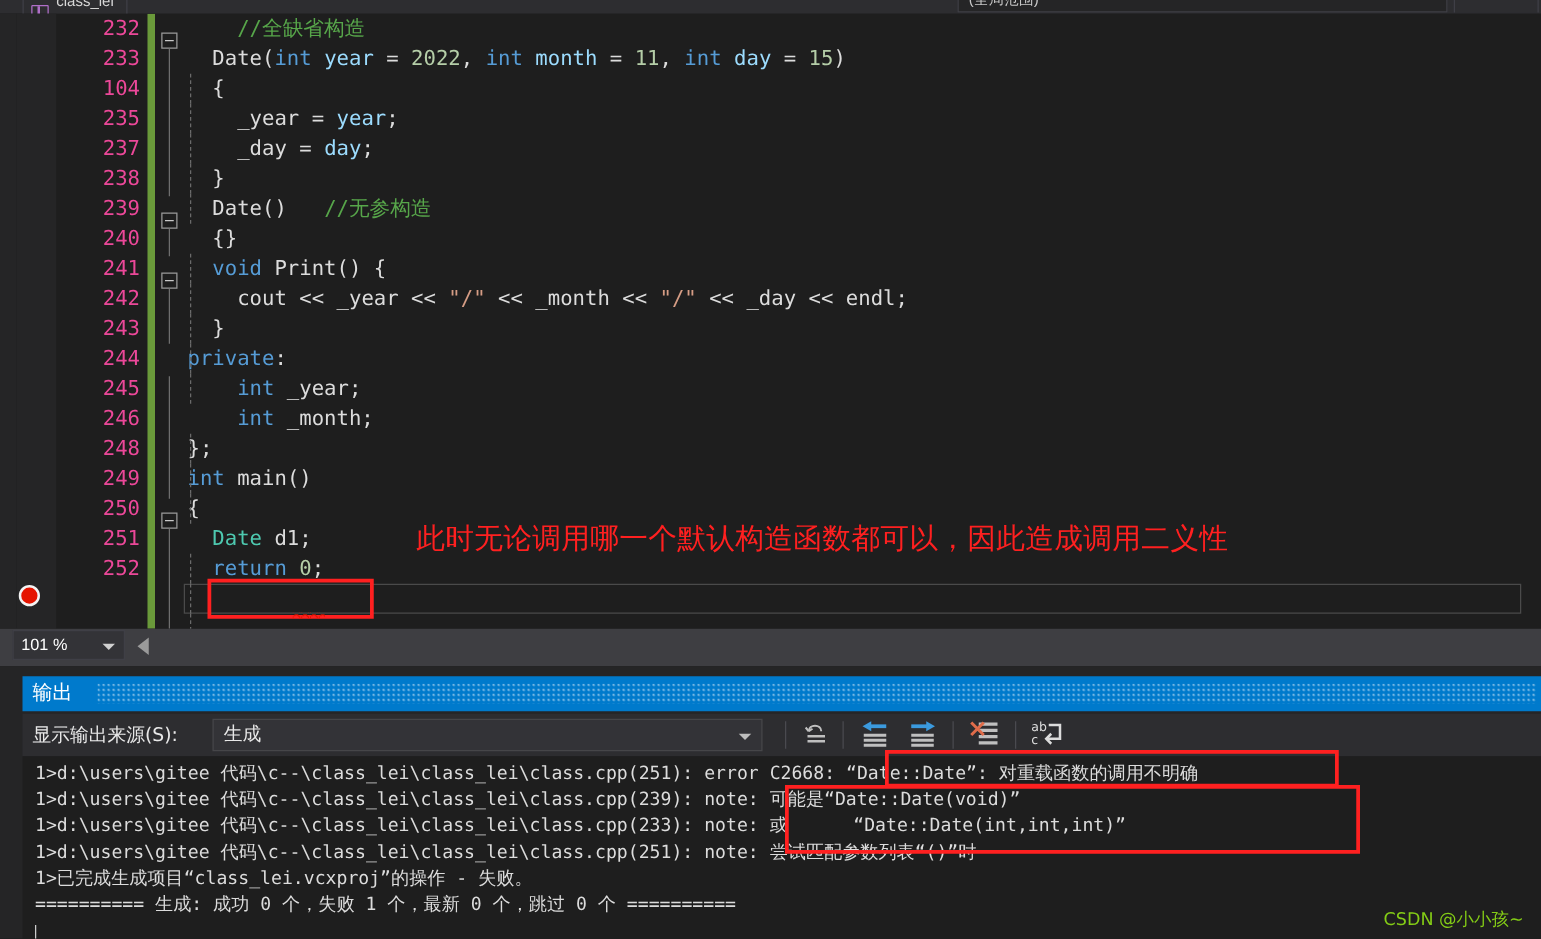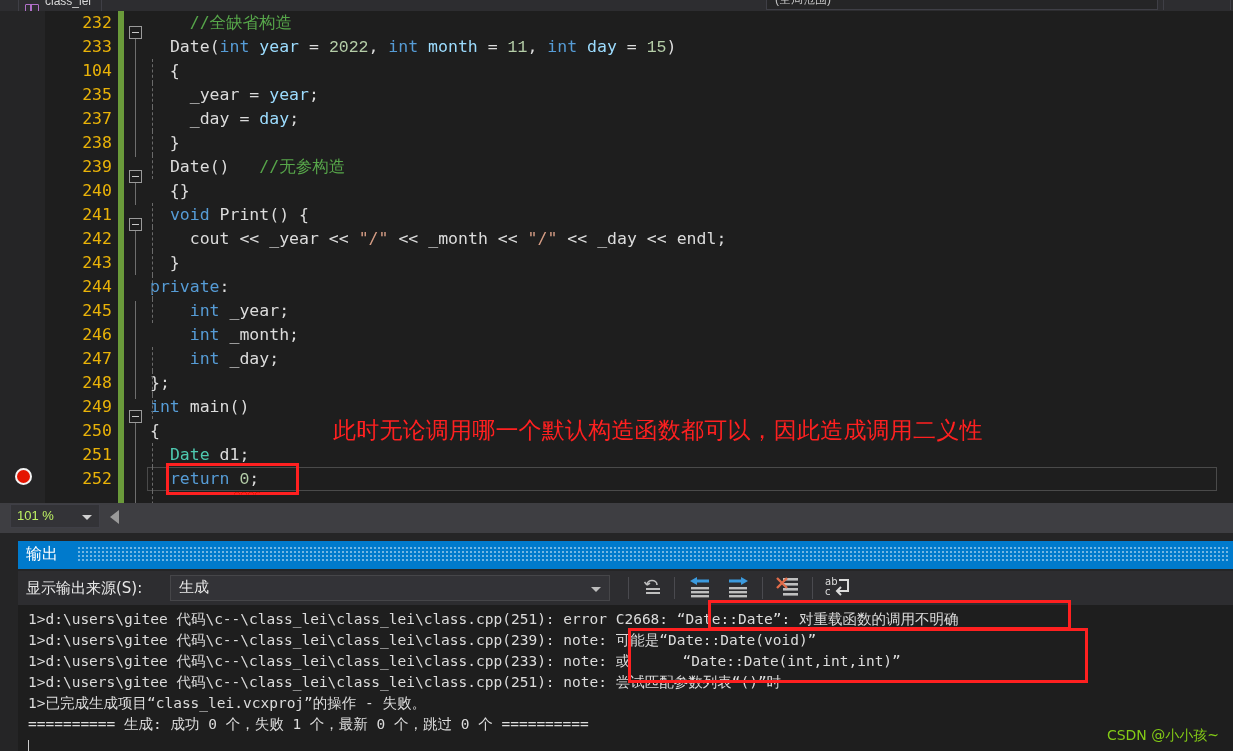--- a/index.html
+++ b/index.html
@@ -100,21 +100,21 @@
     line-height: 24px;
   }
   .line {
     position: relative;
     height: 24px;
     white-space: pre;
   }
   .lineno {
     position: absolute; left: 0; top: 0;
     width: 112px; text-align: right;
-    color: #eab308;
+    color: #ec4899;
     font-family: "DejaVu Sans Mono", "Liberation Mono", monospace;
     font-size: 16.5px;
   }
   .codetext {
     position: absolute; left: 150px; top: 0;
     color: #d4d4d4;
     white-space: pre;
   }
   .fold-box {
     position: absolute; left: 129px; top: 5px;
@@ -136,21 +136,21 @@
     position: absolute; top: 0;
     width: 0; height: 24px;
     border-left: 1px dashed #6a6a6a;
   }
   .ig1 { left: 152px; }
 
   
   .kw     { color: #569cd6; }
   .type   { color: #4ec9b0; }
   .ident  { color: #9cdcfe; }
-  .num    { color: #b5cea8; font-family: Liberation Mono, monospace; }
+  .num    { color: #b5cea8; }
   .str    { color: #d69d85; }
   .cmt    { color: #57a64a; }
   .plain  { color: #dcdcdc; }
   .punct  { color: #dcdcdc; }
 
   
   .curline-hl {
     position: absolute; left: 147px; top: 456px;
     width: 1070px; height: 24px;
     border: 1px solid #4a4a4a;
@@ -183,21 +183,21 @@
   .zoomrow {
     position: absolute; left: 0; top: 503px;
     width: 1233px; height: 30px;
     background: #3e3e42;
   }
   .zoom-combo {
     position: absolute; left: 10px; top: 1px;
     width: 90px; height: 24px;
     background: #333337;
     border: 1px solid #3f3f46;
-    color: #bef264;
+    color: #ffffff;
     font-size: 13px;
     padding: 3px 6px;
   }
   .zoom-arrow {
     position: absolute; right: 7px; top: 10px;
     width: 0; height: 0;
     border-left: 5px solid transparent;
     border-right: 5px solid transparent;
     border-top: 5px solid #d0d0d0;
   }
@@ -335,21 +335,20 @@
         <div class="line"><span class="lineno">237</span><span class="codetext"><span class="plain">    </span><span class="plain">_day</span><span class="punct"> = </span><span class="ident">day</span><span class="punct">;</span></span></div>
         <div class="line"><span class="lineno">238</span><span class="codetext"><span class="punct">  }</span></span></div>
         <div class="line"><span class="lineno">239</span><span class="codetext"><span class="plain">  </span><span class="plain">Date</span><span class="punct">()</span><span class="plain">   </span><span class="cmt">//无参构造</span></span></div>
         <div class="line"><span class="lineno">240</span><span class="codetext"><span class="punct">  {}</span></span></div>
         <div class="line"><span class="lineno">241</span><span class="codetext"><span class="plain">  </span><span class="kw">void</span><span class="plain"> </span><span class="plain">Print</span><span class="punct">() {</span></span></div>
         <div class="line"><span class="lineno">242</span><span class="codetext"><span class="plain">    </span><span class="plain">cout</span><span class="punct"> &lt;&lt; </span><span class="plain">_year</span><span class="punct"> &lt;&lt; </span><span class="str">"/"</span><span class="punct"> &lt;&lt; </span><span class="plain">_month</span><span class="punct"> &lt;&lt; </span><span class="str">"/"</span><span class="punct"> &lt;&lt; </span><span class="plain">_day</span><span class="punct"> &lt;&lt; </span><span class="plain">endl</span><span class="punct">;</span></span></div>
         <div class="line"><span class="lineno">243</span><span class="codetext"><span class="punct">  }</span></span></div>
         <div class="line"><span class="lineno">244</span><span class="codetext"><span class="kw">private</span><span class="punct">:</span></span></div>
         <div class="line"><span class="lineno">245</span><span class="codetext"><span class="plain">    </span><span class="kw">int</span><span class="punct"> _year;</span></span></div>
         <div class="line"><span class="lineno">246</span><span class="codetext"><span class="plain">    </span><span class="kw">int</span><span class="punct"> _month;</span></span></div>
-        <div class="line"><span class="lineno">247</span><span class="codetext"><span class="plain">    </span><span class="kw">int</span><span class="punct"> _day;</span></span></div>
         <div class="line"><span class="lineno">248</span><span class="codetext"><span class="punct">};</span></span></div>
         <div class="line"><span class="lineno">249</span><span class="codetext"><span class="kw">int</span><span class="plain"> </span><span class="plain">main</span><span class="punct">()</span></span></div>
         <div class="line"><span class="lineno">250</span><span class="codetext"><span class="punct">{</span></span></div>
         <div class="line"><span class="lineno">251</span><span class="codetext"><span class="plain">  </span><span class="type">Date</span><span class="punct"> d1;</span></span></div>
         <div class="line"><span class="lineno">252</span><span class="codetext"><span class="plain">  </span><span class="kw">return</span><span class="plain"> </span><span class="num">0</span><span class="punct">;</span></span></div>
         <div class="indent-guide ig1" style="top: 48px;"></div>
         <div class="indent-guide ig1" style="top: 72px;"></div>
         <div class="indent-guide ig1" style="top: 96px;"></div>
         <div class="indent-guide ig1" style="top: 120px;"></div>
         <div class="indent-guide ig1" style="top: 144px;"></div>

